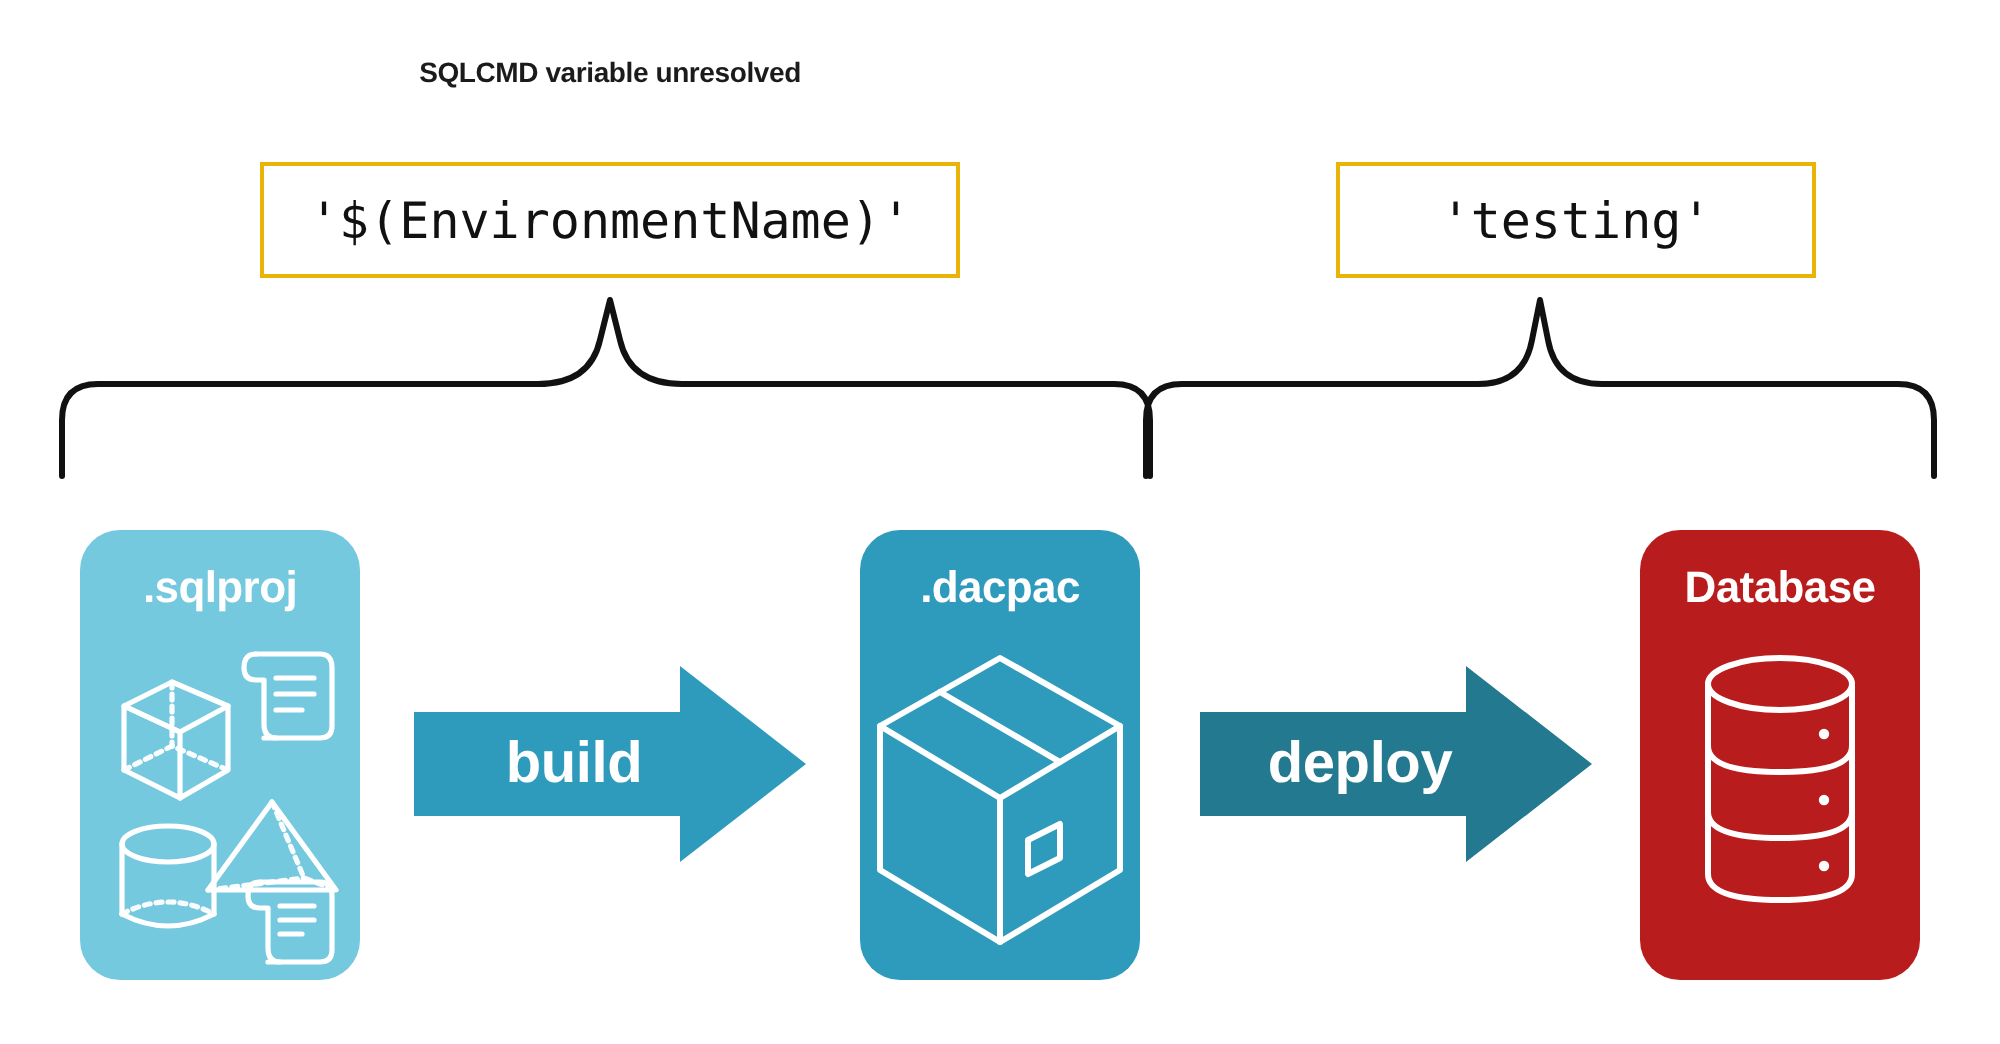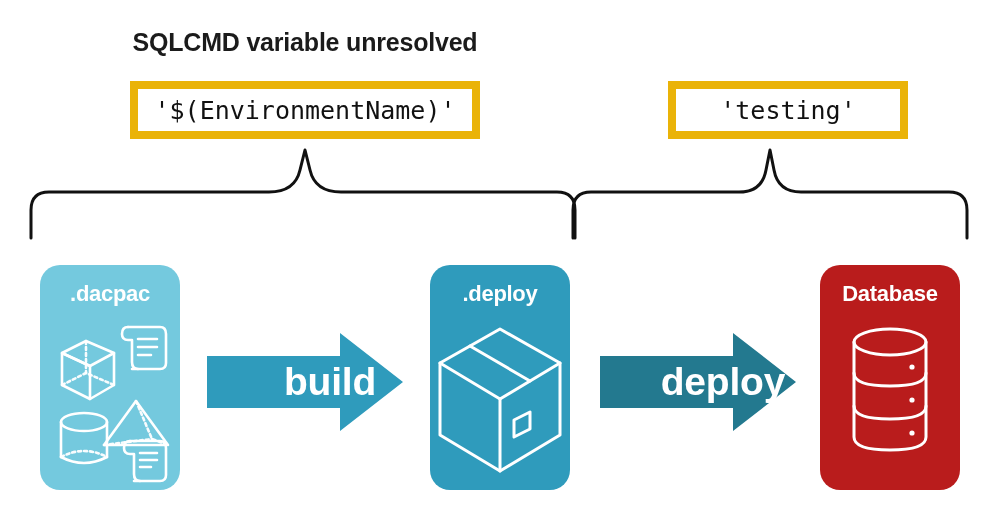--- a/index.html
+++ b/index.html
@@ -20,33 +20,33 @@
     left: 0; top: 0;
     width: 1000px;
     height: 522px;
   }
 
   
   .heading {
     position: absolute;
     font-family: "Liberation Sans", sans-serif;
     font-weight: bold;
-    font-size: 25px;
+    font-size: 14px;
     color: #1b1b1b;
     letter-spacing: -0.2px;
     text-align: center;
     white-space: nowrap;
   }
   #heading-left  { left: 105px; top: 28px; width: 400px; }
   #heading-right { left: 620px; top: 28px; width: 300px; }
 
   
   .code-box {
     position: absolute;
-    border: 8px solid #eab308;
+    border: 2px solid #eab308;
     background: #ffffff;
     box-sizing: border-box;
     display: flex;
     align-items: center;
     justify-content: center;
   }
   .code-box span {
     font-family: "DejaVu Sans Mono", monospace;
     font-size: 25px;
     color: #111111;
@@ -110,25 +110,24 @@
     position: absolute;
     top: 0;
     left: 0;
     width: 160px;
     height: 98px;
     display: flex;
     align-items: center;
     justify-content: center;
     font-family: "Liberation Sans", sans-serif;
     font-weight: bold;
-    font-size: 39px;
+    font-size: 29px;
     color: #ffffff;
     letter-spacing: -0.2px;
     pointer-events: none;
-    margin-left: 43px;
   }
 </style>
 </head>
 <body>
 
 <div class="stage">
 
   <div class="heading" id="heading-left">SQLCMD variable unresolved</div>
 
 
@@ -146,21 +145,21 @@
     </svg>
   </div>
 
   <div id="brace-right-wrap" class="brace-svg">
     <svg width="400" height="92" viewBox="0 0 400 92" fill="none" xmlns="http://www.w3.org/2000/svg">
       <path d="M3 90 L3 62 Q3 44 21 44 L169 44 Q192 44 196 22 L200 2 L204 22 Q208 44 231 44 L379 44 Q397 44 397 62 L397 90" stroke="#111111" stroke-width="3" stroke-linecap="round" stroke-linejoin="round" fill="none"></path>
     </svg>
   </div>
 
   <div class="card" id="card-sqlproj">
-    <div class="card-label">.dacpac</div>
+    <div class="card-label">.sqlproj</div>
     <svg class="card-art" viewBox="0 0 140 170" fill="none" xmlns="http://www.w3.org/2000/svg">
       <g stroke="#ffffff" stroke-width="2.6" fill="none" stroke-linejoin="round" stroke-linecap="round">
 
         <path d="M22 36 L46 24 L74 36 L50 49 Z"></path>
         <path d="M22 36 L22 68 L50 82 L50 49 Z"></path>
         <path d="M74 36 L74 68 L50 82"></path>
         <path d="M22 68 L46 56 L74 68" stroke-dasharray="3 3" opacity="0.95"></path>
         <path d="M46 24 L46 56" stroke-dasharray="3 3" opacity="0.95"></path>
 
         <path d="M88 10 L120 10 Q126 10 126 17 L126 46 Q126 52 120 52 L92 52"></path>
@@ -184,21 +183,21 @@
   </div>
 
   <div class="arrow" id="arrow-build">
     <svg width="196" height="98" viewBox="0 0 196 98" xmlns="http://www.w3.org/2000/svg">
       <path d="M0 23 L133 23 L133 0 L196 49 L133 98 L133 75 L0 75 Z" fill="#2f9bbc"></path>
     </svg>
     <div class="arrow-label">build</div>
   </div>
 
   <div class="card" id="card-dacpac">
-    <div class="card-label">.deploy</div>
+    <div class="card-label">.dacpac</div>
     <svg class="card-art" viewBox="0 0 140 170" fill="none" xmlns="http://www.w3.org/2000/svg">
       <g stroke="#ffffff" stroke-width="3" fill="none" stroke-linejoin="round" stroke-linecap="round">
         <path d="M70 12 L130 46 L130 118 L70 154 L10 118 L10 46 Z"></path>
         <path d="M10 46 L70 82 L130 46"></path>
         <path d="M70 82 L70 154"></path>
         <path d="M40 29 L100 64"></path>
         <path d="M84 103 L100 95 L100 112 L84 120 Z"></path>
       </g>
     </svg>
   </div>

